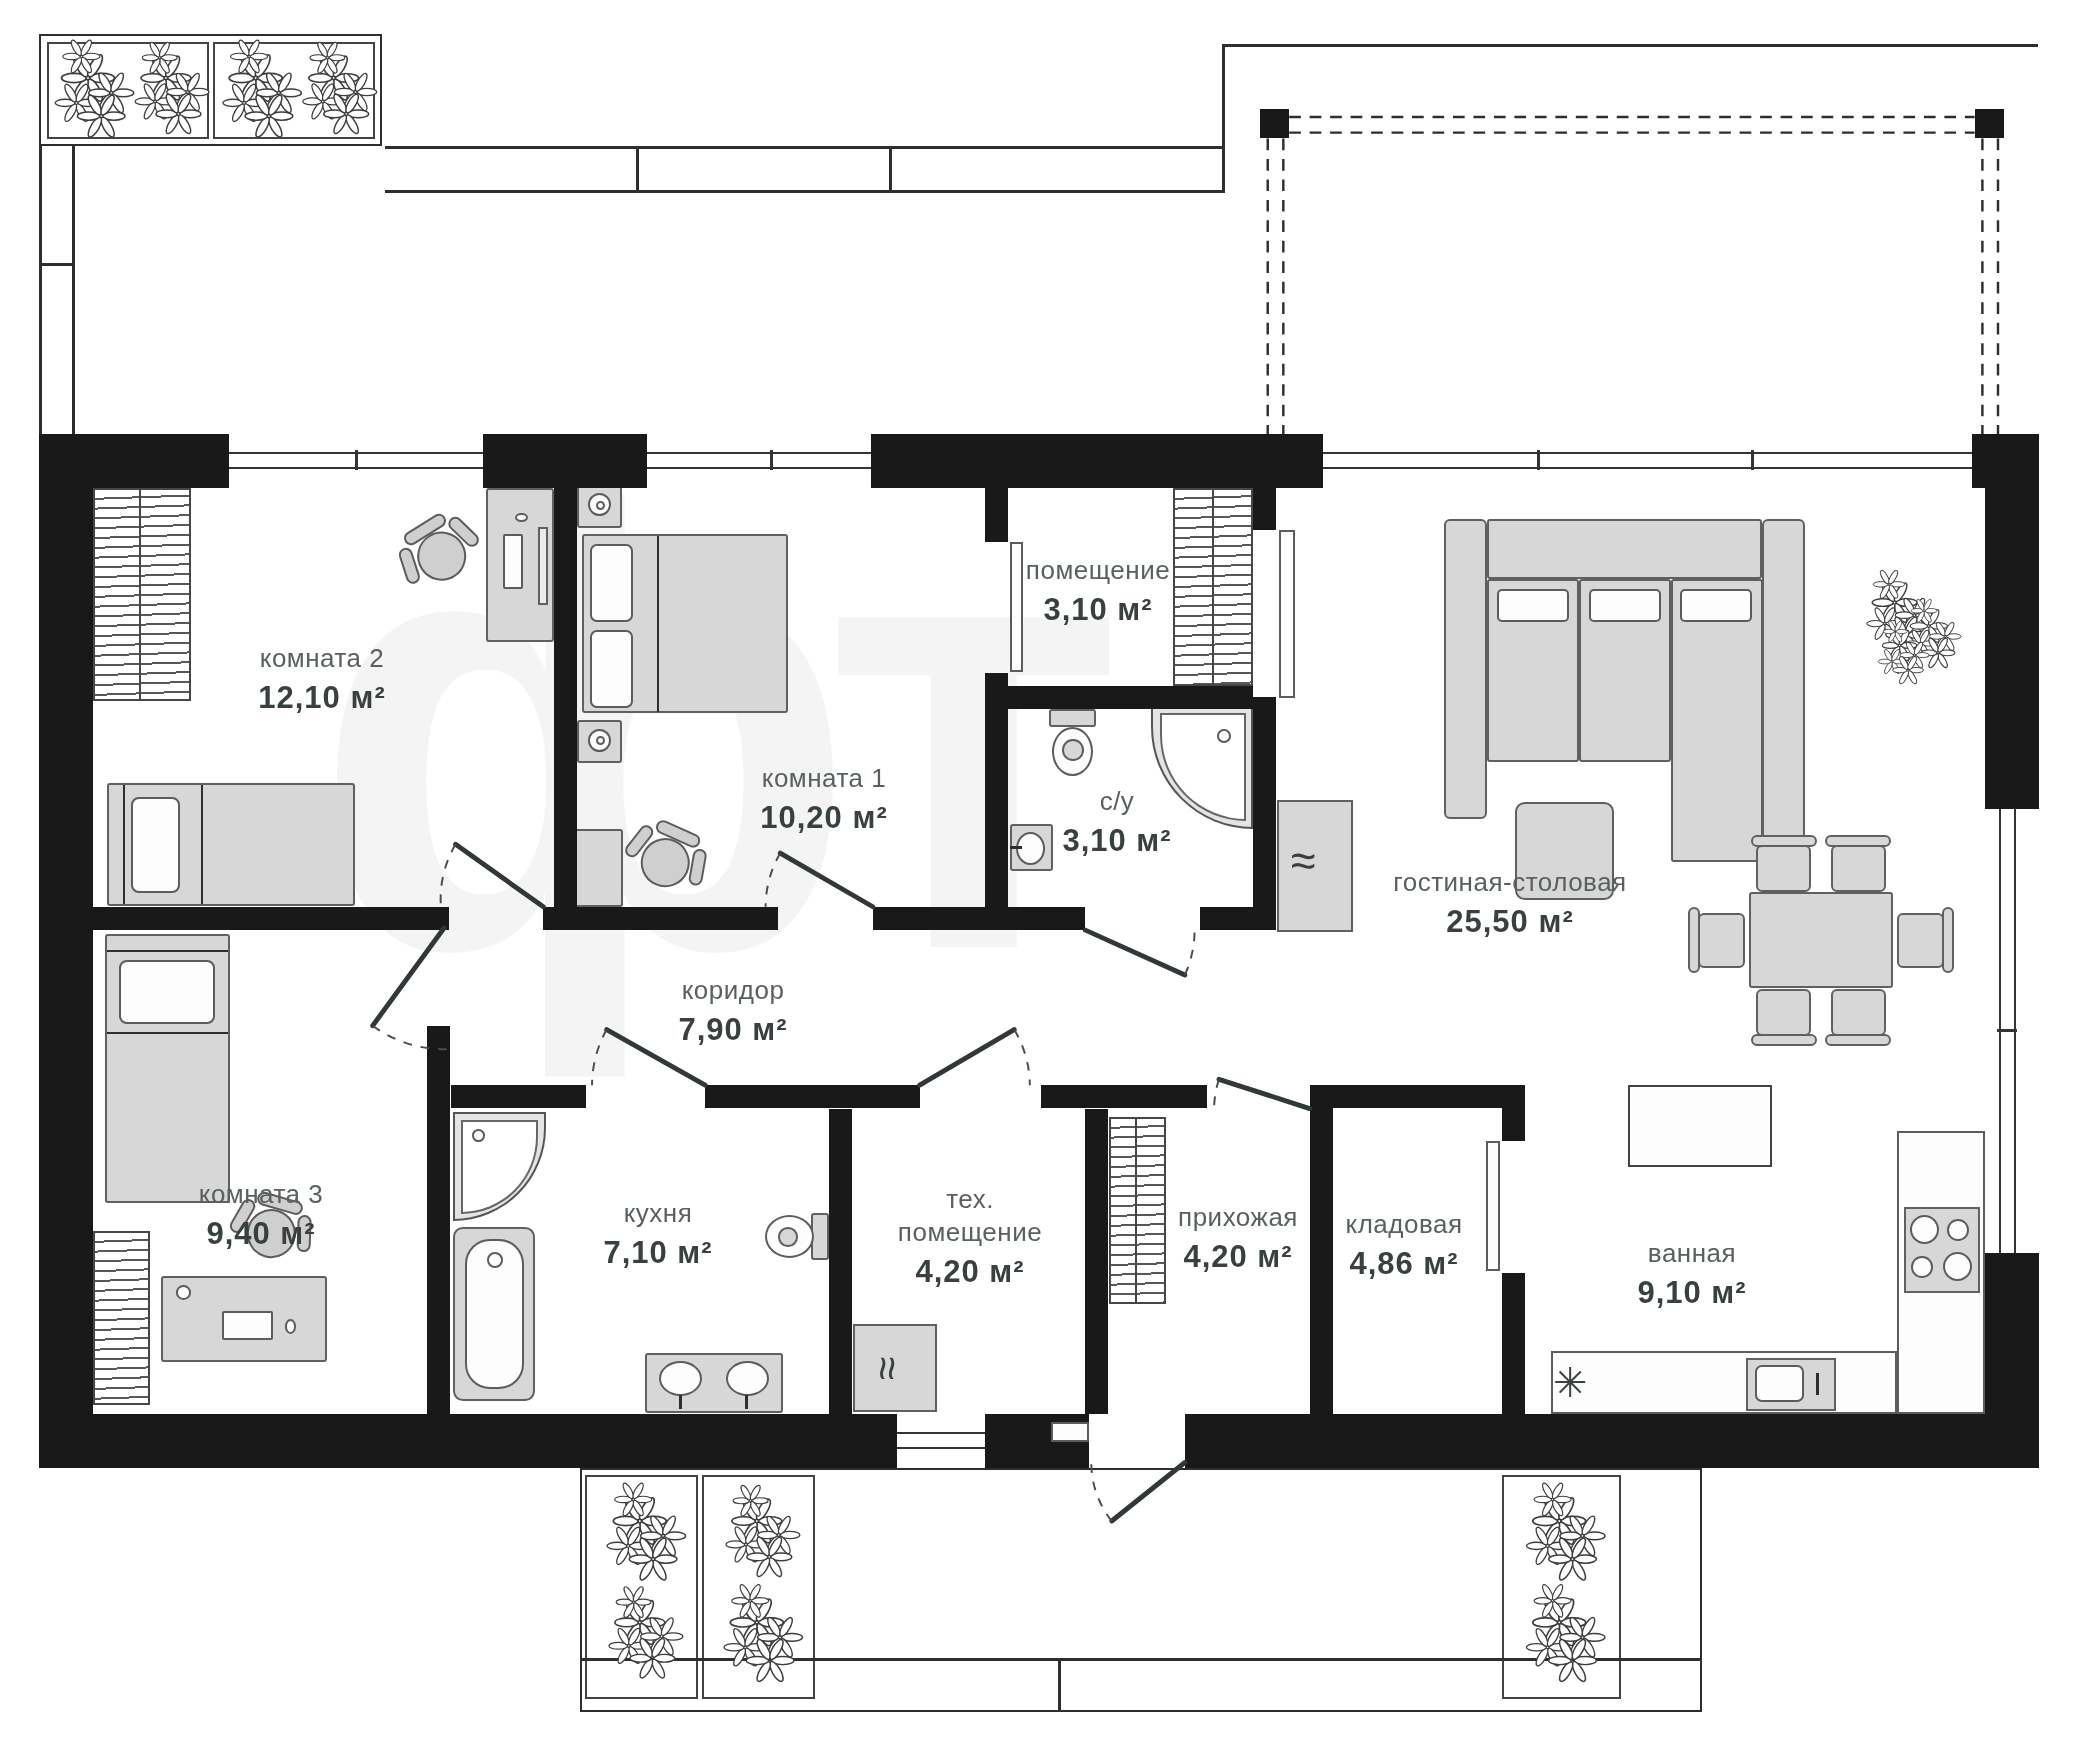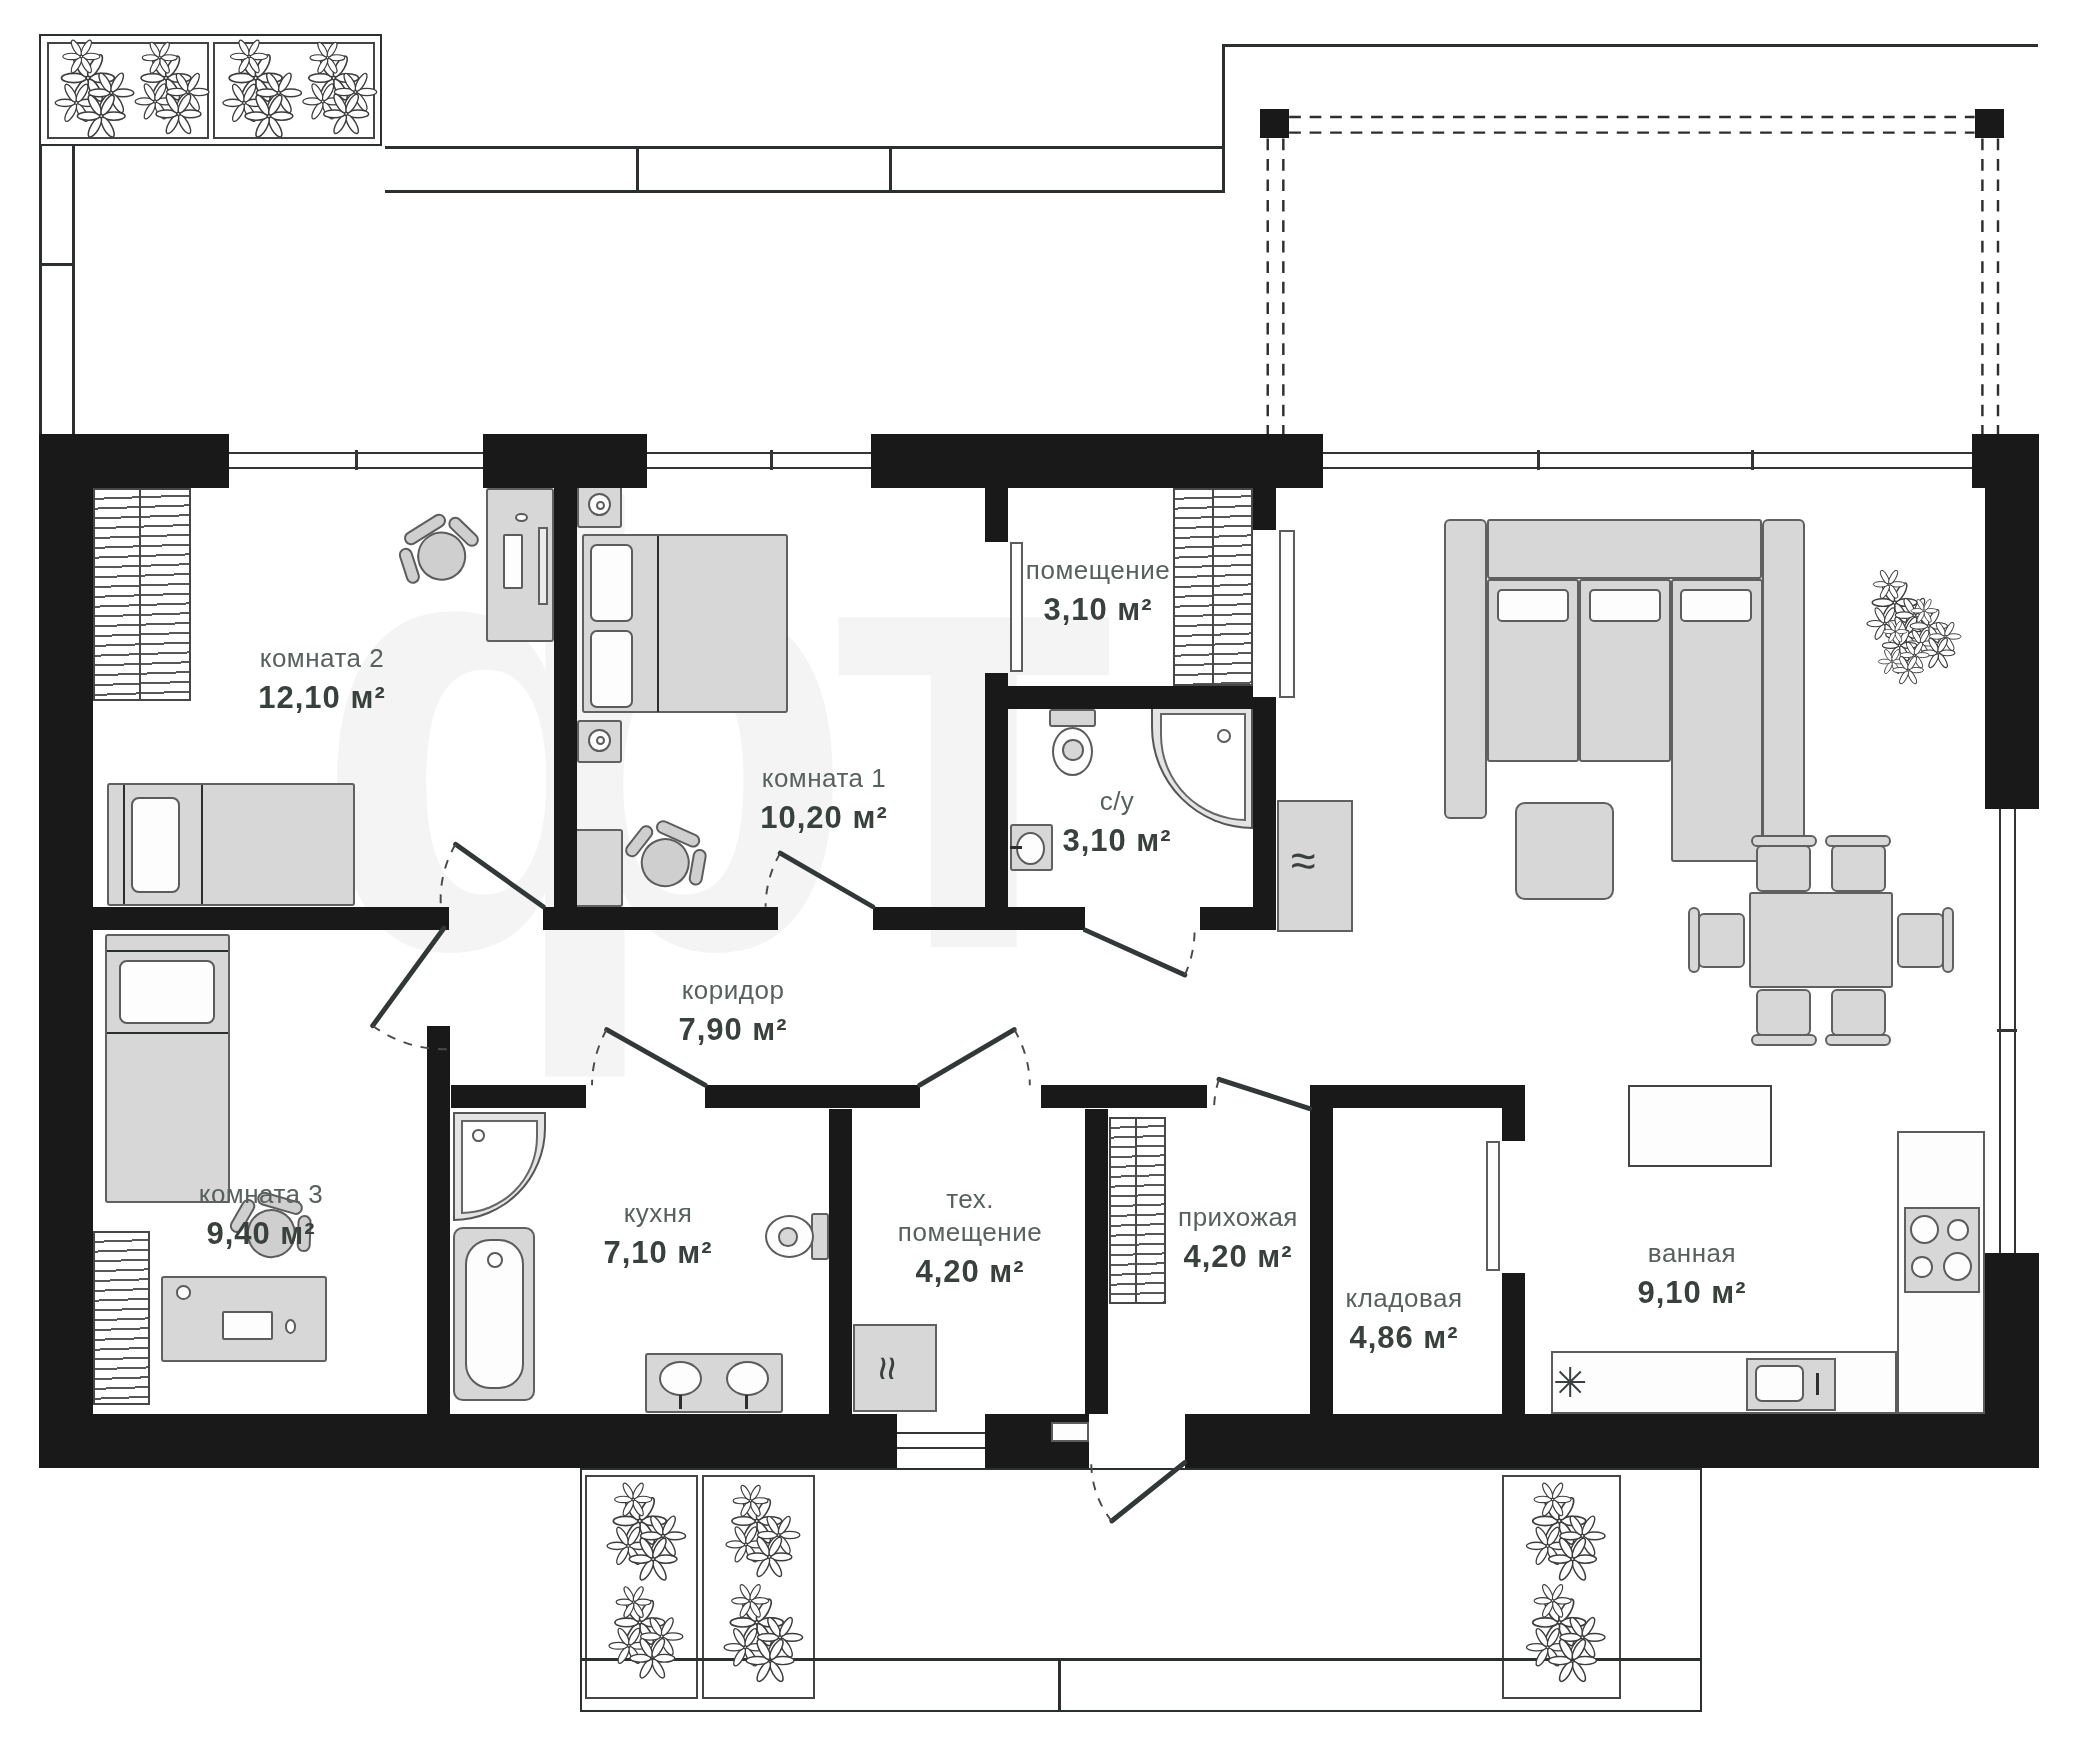--- a/index.html
+++ b/index.html
@@ -334,41 +334,45 @@
       <div class="area">10,20 м²</div>
   </div>
   <div class="rlabel" style="left:1098px;top:592px;">
     <div>помещение</div>
       <div class="area">3,10 м²</div>
   </div>
   <div class="rlabel" style="left:1117px;top:823px;">
     <div>с/у</div>
       <div class="area">3,10 м²</div>
   </div>
+  <div class="rlabel" style="left:1510px;top:904px;">
+    <div>гостиная-столовая</div>
+      <div class="area">25,50 м²</div>
+  </div>
   <div class="rlabel" style="left:261px;top:1216px;">
     <div>комната 3</div>
       <div class="area">9,40 м²</div>
   </div>
   <div class="rlabel" style="left:733px;top:1012px;">
     <div>коридор</div>
       <div class="area">7,90 м²</div>
   </div>
   <div class="rlabel" style="left:658px;top:1235px;">
     <div>кухня</div>
       <div class="area">7,10 м²</div>
   </div>
   <div class="rlabel" style="left:970px;top:1237px;">
     <div class="wrapname">тех. помещение</div>
       <div class="area">4,20 м²</div>
   </div>
   <div class="rlabel" style="left:1238px;top:1239px;">
     <div>прихожая</div>
       <div class="area">4,20 м²</div>
   </div>
-  <div class="rlabel" style="left:1404px;top:1320px;">
+  <div class="rlabel" style="left:1404px;top:1246px;">
     <div>кладовая</div>
       <div class="area">4,86 м²</div>
   </div>
   <div class="rlabel" style="left:1692px;top:1275px;">
     <div>ванная</div>
       <div class="area">9,10 м²</div>
   </div>
 
 </div>
 

